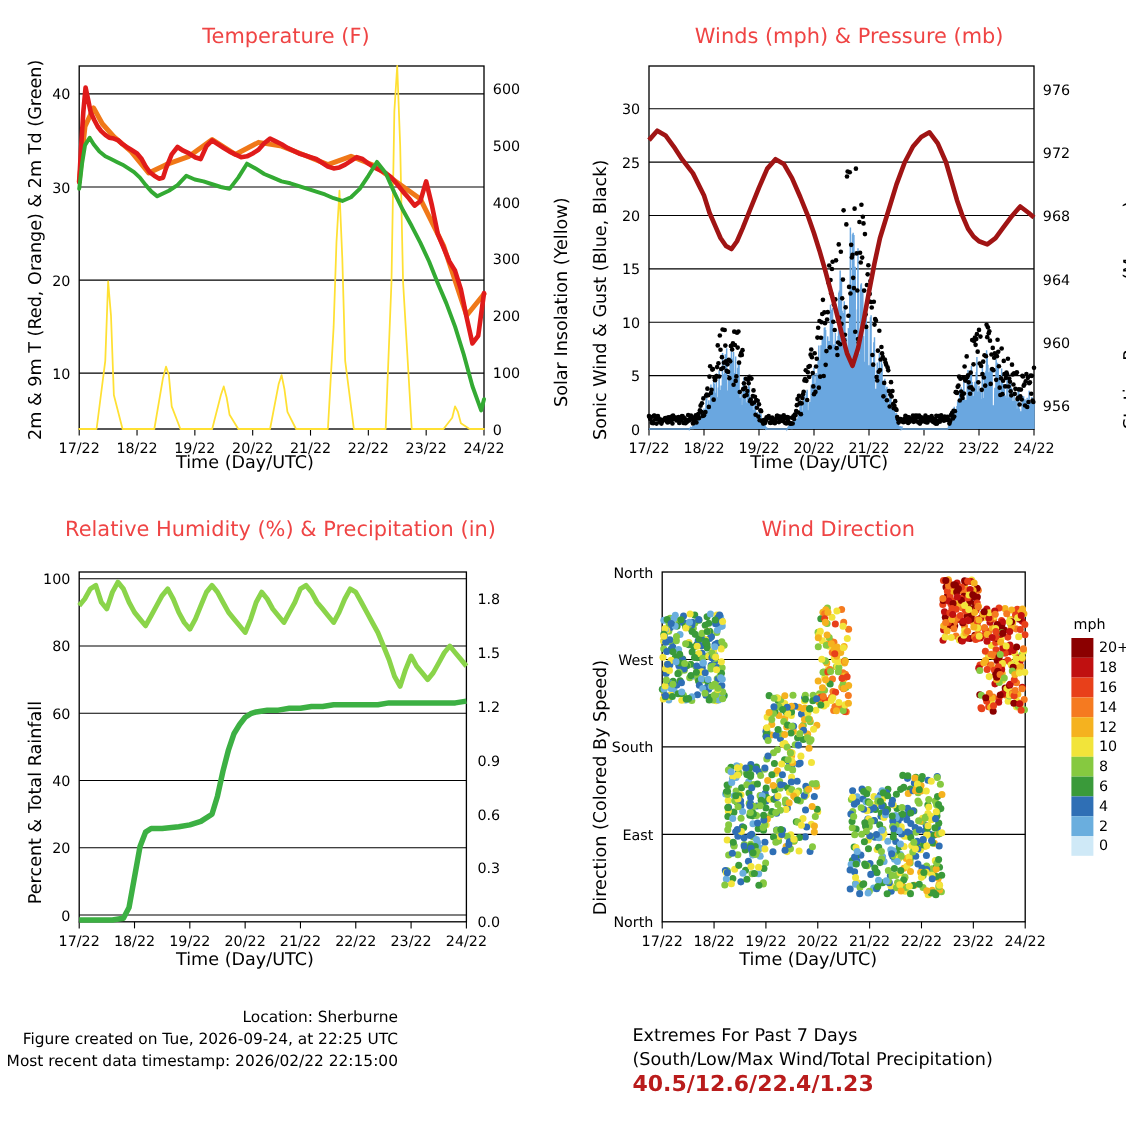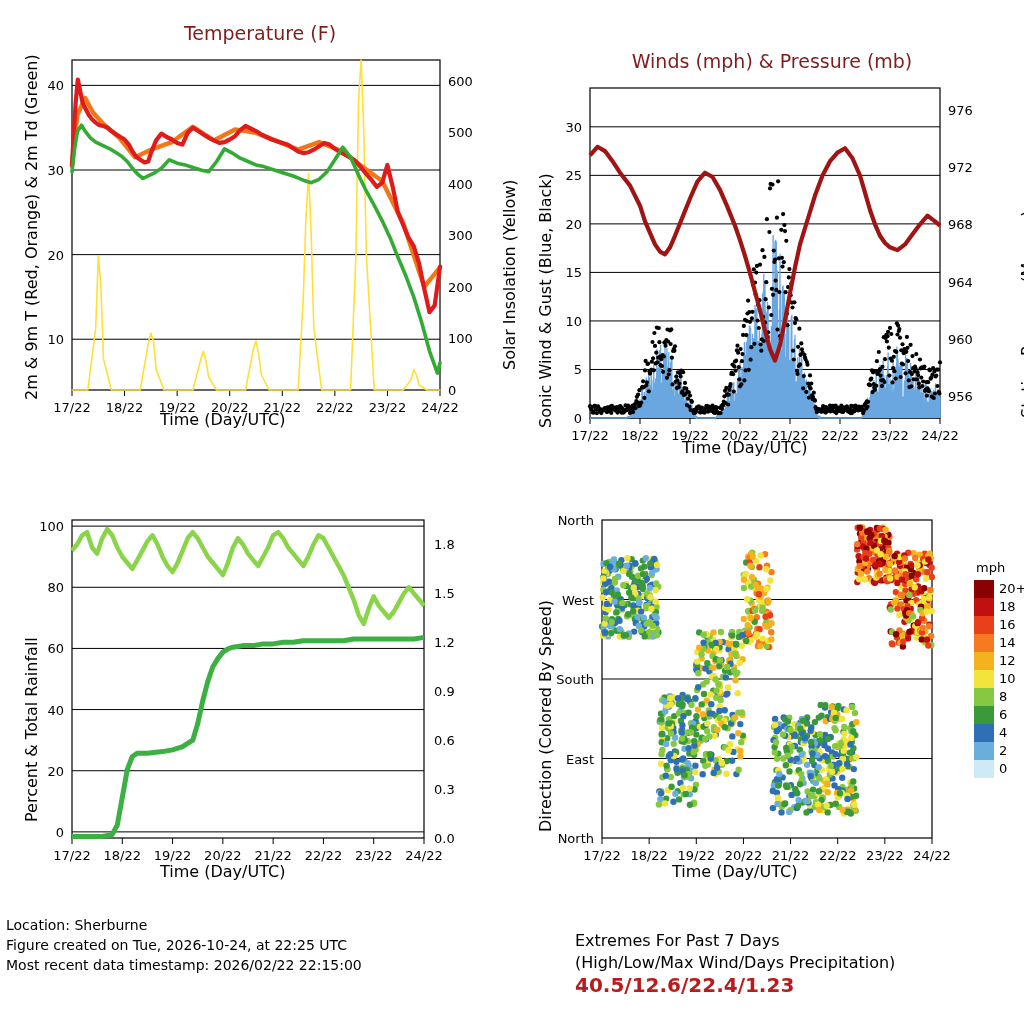--- a/index.html
+++ b/index.html
@@ -1,25 +1,25 @@
 <!DOCTYPE html>
 <html><head>
 <meta charset="utf-8">
 <style>
   html,body{margin:0;padding:0;}
   body{width:1024px;height:1024px;background:#ffffff;font-family:"DejaVu Sans",sans-serif;color:#000;overflow:hidden;}
   #root{position:relative;width:1024px;height:1024px;}
   .panel{position:absolute;}
-  .title{text-align:center;font-size:19px;color:#7f1d1d;}
+  .title{text-align:center;font-size:19px;color:#ef4444;}
   .axis-label{font-size:16px;color:#000;}
   .rot{transform-origin:0 0;white-space:nowrap;}
   svg{display:block;overflow:visible;}
   .frame{fill:none;stroke:#000;stroke-width:1.2;}
   .grid{stroke:#000;stroke-width:1;}
-  .footer{position:absolute;font-size:14px;line-height:20px;color:#000;}
+  .footer{position:absolute;font-size:14px;line-height:20px;color:#000;text-align:right;}
   .extremes{position:absolute;text-align:left;font-size:16px;line-height:22px;}
   .extremes .val{color:#b91c1c;font-weight:bold;font-size:20px;}
 </style>
 </head>
 <body>
 
 <div id="root">
 
   <div class="panel" style="left:0;top:0;width:512px;height:440px;">
     <div class="title" style="position:absolute;left:60px;top:22px;width:400px;">Temperature (F)</div>
@@ -59,21 +59,21 @@
         <path d="M72.0 390.0 L87.8 390.0 L95.7 328.1 L98.3 255.9 L100.9 286.9 L103.5 359.1 L111.4 390.0 L124.6 390.0 L140.3 390.0 L148.2 343.6 L150.9 333.3 L153.5 341.0 L156.1 369.4 L164.0 390.0 L177.1 390.0 L192.9 390.0 L200.8 359.1 L203.4 351.3 L206.1 361.6 L208.7 377.1 L216.6 390.0 L229.7 390.0 L245.5 390.0 L253.4 348.8 L256.0 341.0 L258.6 353.9 L261.3 374.5 L269.1 390.0 L282.3 390.0 L298.1 390.0 L303.3 297.2 L305.9 219.8 L308.6 173.4 L311.2 235.3 L313.8 328.1 L321.7 390.0 L334.9 390.0 L350.6 390.0 L355.9 255.9 L358.5 101.3 L361.1 60.0 L363.8 132.2 L366.4 255.9 L374.3 390.0 L387.4 390.0 L403.2 390.0 L411.1 379.7 L413.7 369.4 L416.3 374.5 L419.0 384.8 L426.9 390.0 L440.0 390.0 " fill="none" stroke="#ffe033" stroke-width="1.6" stroke-linejoin="round" stroke-linecap="round"></path>
         <path d="M72.0 164.9 L77.3 115.0 L85.1 98.1 L93.0 112.5 L103.5 124.3 L119.3 137.8 L135.1 157.3 L150.9 149.7 L171.9 142.1 L192.9 126.8 L213.9 140.4 L235.0 129.4 L256.0 132.8 L277.0 141.2 L298.1 149.7 L319.1 142.1 L340.1 150.5 L361.1 165.8 L382.2 181.0 L403.2 223.3 L424.2 286.8 L440.0 267.3 " fill="none" stroke="#f07818" stroke-width="4.5" stroke-linejoin="round" stroke-linecap="round"></path>
         <path d="M72.0 165.8 L73.6 136.2 L75.7 102.3 L77.8 79.5 L79.9 89.6 L82.5 102.3 L85.7 109.1 L88.8 115.0 L92.0 119.2 L95.7 122.6 L99.3 125.2 L103.5 126.0 L107.7 127.7 L111.4 131.1 L115.1 133.6 L119.3 136.2 L124.6 139.5 L128.8 144.6 L132.5 151.4 L136.1 156.5 L140.3 159.8 L144.5 162.4 L148.2 161.5 L150.9 153.1 L156.1 140.4 L161.4 133.6 L166.6 137.0 L171.9 139.5 L177.1 142.9 L182.4 144.6 L187.7 132.8 L192.9 127.7 L198.2 131.1 L203.4 134.5 L208.7 137.8 L213.9 140.4 L219.2 142.9 L224.5 142.1 L229.7 139.5 L235.0 136.2 L240.2 130.2 L245.5 126.0 L250.7 128.5 L256.0 131.1 L261.3 134.5 L266.5 137.0 L271.8 139.5 L277.0 141.2 L282.3 142.9 L287.5 144.6 L292.8 148.0 L298.1 151.4 L303.3 153.1 L308.6 152.2 L313.8 149.7 L319.1 146.3 L324.3 142.9 L329.6 144.6 L334.9 148.8 L340.1 152.2 L345.4 154.8 L350.6 157.3 L355.9 161.5 L361.1 167.5 L366.4 174.2 L371.7 180.2 L376.9 186.9 L382.2 182.7 L387.4 164.9 L392.7 186.9 L397.9 212.3 L403.2 225.0 L408.5 237.7 L413.7 246.2 L419.0 263.1 L424.2 288.5 L429.5 312.2 L434.7 305.4 L440.0 266.5 " fill="none" stroke="#e01b1b" stroke-width="4.2" stroke-linejoin="round" stroke-linecap="round"></path>
         <path d="M72.0 171.7 L74.6 148.8 L77.3 131.9 L81.5 125.2 L85.1 131.1 L90.4 137.8 L95.7 142.1 L100.9 144.6 L106.2 147.2 L111.4 149.7 L116.7 153.1 L121.9 156.5 L127.2 161.5 L132.5 168.3 L137.7 174.2 L143.0 178.5 L148.2 175.9 L153.5 173.4 L161.4 168.3 L169.3 159.8 L177.1 163.2 L185.0 164.9 L192.9 167.5 L200.8 170.0 L208.7 171.7 L216.6 161.5 L224.5 148.8 L232.3 153.1 L240.2 158.2 L248.1 161.5 L256.0 164.9 L263.9 166.6 L271.8 169.2 L279.7 171.7 L287.5 174.2 L295.4 176.8 L303.3 180.2 L311.2 182.7 L319.1 179.3 L327.0 171.7 L334.9 159.8 L342.7 147.2 L350.6 157.3 L358.5 175.1 L366.4 191.2 L374.3 205.5 L382.2 220.8 L390.1 237.7 L397.9 257.2 L405.8 275.8 L413.7 296.9 L421.6 322.3 L429.5 351.1 L437.4 373.1 L440.0 362.9 " fill="none" stroke="#33aa33" stroke-width="3.6" stroke-linejoin="round" stroke-linecap="round"></path>
       </svg>
     <div class="rot axis-label" style="position:absolute;left:22px;top:400px;transform:rotate(-90deg);">2m &amp; 9m T (Red, Orange) &amp; 2m Td (Green)</div>
     <div class="rot axis-label" style="position:absolute;left:500px;top:370px;transform:rotate(-90deg);">Solar Insolation (Yellow)</div>
     <div class="axis-label" style="position:absolute;left:160px;top:410px;">Time (Day/UTC)</div>
   </div>
 
-  <div class="panel" style="left:512px;top:0;width:512px;height:440px;margin-top:28px;">
+  <div class="panel" style="left:512px;top:0;width:512px;height:440px;">
     <div class="title" style="position:absolute;left:50px;top:22px;width:420px;">Winds (mph) &amp; Pressure (mb)</div>
     <svg id="svg-wind" width="512" height="440">
         <rect x="78" y="60" width="350" height="330" class="frame"></rect>
         <line x1="78" y1="390" x2="428" y2="390" class="grid"></line>
         <text x="70" y="395" font-family="DejaVu Sans, sans-serif" font-size="13" fill="#000" text-anchor="end">0</text>
         <line x1="78" y1="341.47058823529414" x2="428" y2="341.47058823529414" class="grid"></line>
         <text x="70" y="346.47058823529414" font-family="DejaVu Sans, sans-serif" font-size="13" fill="#000" text-anchor="end">5</text>
         <line x1="78" y1="292.94117647058823" x2="428" y2="292.94117647058823" class="grid"></line>
         <text x="70" y="297.94117647058823" font-family="DejaVu Sans, sans-serif" font-size="13" fill="#000" text-anchor="end">10</text>
         <line x1="78" y1="244.41176470588235" x2="428" y2="244.41176470588235" class="grid"></line>
@@ -669,20 +669,21 @@
         <circle cx="427.4" cy="365.4" r="2.1" fill="#000"></circle>
         <circle cx="428.0" cy="334.4" r="2.1" fill="#000"></circle>
         <path d="M78.0 127.4 L85.5 118.8 L93.0 123.1 L100.5 133.2 L108.0 144.7 L118.0 157.6 L128.0 177.7 L133.0 193.4 L138.0 204.9 L143.0 216.4 L148.0 223.6 L153.0 226.4 L158.0 219.3 L163.0 207.8 L170.5 189.1 L178.0 170.5 L185.5 153.3 L193.0 144.7 L200.5 149.0 L208.0 161.9 L215.5 179.1 L223.0 197.7 L228.0 212.1 L233.0 227.9 L238.0 245.1 L243.0 263.7 L248.0 282.4 L253.0 302.5 L258.0 321.1 L263.0 332.6 L268.0 316.8 L273.0 292.4 L278.0 265.2 L283.0 239.3 L288.0 216.4 L295.5 192.0 L303.0 167.6 L310.5 147.5 L318.0 133.2 L325.5 124.6 L333.0 120.3 L340.5 130.3 L348.0 147.5 L353.0 164.7 L358.0 182.0 L363.0 196.3 L368.0 207.8 L373.0 215.0 L378.0 219.3 L385.5 222.1 L393.0 216.4 L400.5 206.3 L408.0 196.3 L415.5 187.7 L423.0 193.4 L428.0 197.7 " fill="none" stroke="#a01414" stroke-width="4.2" stroke-linejoin="round"></path>
       </svg>
     <div class="rot axis-label" style="position:absolute;left:24px;top:400px;transform:rotate(-90deg);">Sonic Wind &amp; Gust (Blue, Black)</div>
     <div class="rot axis-label" style="position:absolute;left:506px;top:390px;transform:rotate(-90deg);">Station Pressure (Maroon)</div>
     <div class="axis-label" style="position:absolute;left:170px;top:410px;">Time (Day/UTC)</div>
   </div>
 
   <div class="panel" style="left:0;top:462px;width:512px;height:440px;">
+    <div class="title" style="position:absolute;left:10px;top:8px;width:490px;">Relative Humidity (%) &amp; Precipitation (in)</div>
     <svg id="svg-rh" width="512" height="420" style="margin-top:18px;">
         <rect x="72" y="40" width="352" height="318" class="frame"></rect>
         <line x1="72" y1="351.88461538461536" x2="424" y2="351.88461538461536" class="grid"></line>
         <text x="64" y="356.88461538461536" font-family="DejaVu Sans, sans-serif" font-size="13" fill="#000" text-anchor="end">0</text>
         <line x1="72" y1="290.7307692307692" x2="424" y2="290.7307692307692" class="grid"></line>
         <text x="64" y="295.7307692307692" font-family="DejaVu Sans, sans-serif" font-size="13" fill="#000" text-anchor="end">20</text>
         <line x1="72" y1="229.57692307692307" x2="424" y2="229.57692307692307" class="grid"></line>
         <text x="64" y="234.57692307692307" font-family="DejaVu Sans, sans-serif" font-size="13" fill="#000" text-anchor="end">40</text>
         <line x1="72" y1="168.42307692307693" x2="424" y2="168.42307692307693" class="grid"></line>
         <text x="64" y="173.42307692307693" font-family="DejaVu Sans, sans-serif" font-size="13" fill="#000" text-anchor="end">60</text>
@@ -714,20 +715,21 @@
         <line x1="424" y1="358" x2="424" y2="364" stroke="#000"></line>
         <text x="424" y="380" font-family="DejaVu Sans, sans-serif" font-size="13" fill="#000" text-anchor="middle">24/22</text>
         <path d="M72.0 70.6 L77.0 64.5 L82.1 55.3 L87.1 52.2 L92.1 67.5 L97.1 73.6 L102.2 58.3 L107.2 49.2 L112.2 55.3 L117.3 67.5 L122.3 76.7 L127.3 82.8 L132.3 88.9 L137.4 79.8 L142.4 70.6 L147.4 61.4 L152.5 55.3 L157.5 64.5 L162.5 76.7 L167.5 85.9 L172.6 92.0 L177.6 82.8 L182.6 70.6 L187.7 58.3 L192.7 52.2 L197.7 58.3 L202.7 67.5 L207.8 76.7 L212.8 82.8 L217.8 88.9 L222.9 95.0 L227.9 82.8 L232.9 67.5 L237.9 58.3 L243.0 64.5 L248.0 73.6 L253.0 79.8 L258.1 85.9 L263.1 76.7 L268.1 67.5 L273.1 55.3 L278.2 52.2 L283.2 58.3 L288.2 67.5 L293.3 73.6 L298.3 79.8 L303.3 85.9 L308.3 76.7 L313.4 64.5 L318.4 55.3 L323.4 58.3 L328.5 67.5 L333.5 76.7 L338.5 85.9 L343.5 95.0 L348.6 107.3 L353.6 119.5 L358.6 134.8 L363.7 144.0 L368.7 128.7 L373.7 116.4 L378.7 125.6 L383.8 131.7 L388.8 137.8 L393.8 131.7 L398.9 122.6 L403.9 113.4 L408.9 107.3 L413.9 113.4 L419.0 119.5 L424.0 125.6 " fill="none" stroke="#8ad44a" stroke-width="4.5" stroke-linejoin="round"></path>
         <path d="M72.0 356.4 L87.1 356.4 L102.2 356.4 L112.2 354.7 L117.3 345.0 L122.3 317.2 L127.3 289.5 L132.3 276.5 L137.4 273.2 L147.4 273.2 L162.5 271.6 L172.6 269.9 L182.6 266.7 L192.7 260.2 L197.7 243.8 L202.7 221.0 L207.8 201.4 L212.8 186.8 L217.8 178.6 L222.9 172.1 L227.9 168.8 L232.9 167.2 L243.0 165.6 L253.0 165.6 L263.1 163.9 L273.1 163.9 L283.2 162.3 L293.3 162.3 L303.3 160.7 L313.4 160.7 L323.4 160.7 L333.5 160.7 L343.5 160.7 L353.6 159.0 L363.7 159.0 L373.7 159.0 L383.8 159.0 L393.8 159.0 L403.9 159.0 L413.9 159.0 L424.0 157.4 " fill="none" stroke="#3cb043" stroke-width="5" stroke-linejoin="round"></path>
       </svg>
     <div class="rot axis-label" style="position:absolute;left:22px;top:360px;transform:rotate(-90deg);">Percent &amp; Total Rainfall</div>
     <div class="axis-label" style="position:absolute;left:160px;top:400px;">Time (Day/UTC)</div>
   </div>
 
   <div class="panel" style="left:512px;top:462px;width:512px;height:440px;">
+    <div class="title" style="position:absolute;left:60px;top:8px;width:380px;">Wind Direction</div>
     <svg id="svg-dir" width="512" height="420" style="margin-top:18px;">
         <rect x="90" y="40" width="330" height="318" class="frame"></rect>
         <text x="82" y="45" font-family="DejaVu Sans, sans-serif" font-size="13" fill="#000" text-anchor="end">North</text>
         <line x1="90" y1="119.5" x2="420" y2="119.5" class="grid"></line>
         <text x="82" y="124.5" font-family="DejaVu Sans, sans-serif" font-size="13" fill="#000" text-anchor="end">West</text>
         <line x1="90" y1="199" x2="420" y2="199" class="grid"></line>
         <text x="82" y="204" font-family="DejaVu Sans, sans-serif" font-size="13" fill="#000" text-anchor="end">South</text>
         <line x1="90" y1="278.5" x2="420" y2="278.5" class="grid"></line>
         <text x="82" y="283.5" font-family="DejaVu Sans, sans-serif" font-size="13" fill="#000" text-anchor="end">East</text>
         <text x="82" y="363" font-family="DejaVu Sans, sans-serif" font-size="13" fill="#000" text-anchor="end">North</text>
@@ -2170,23 +2172,23 @@
         <text x="487" y="275" font-family="DejaVu Sans, sans-serif" font-size="13" fill="#000" text-anchor="start">2</text>
         <rect x="462" y="280" width="20" height="18" fill="#cfe9f7"></rect>
         <text x="487" y="293" font-family="DejaVu Sans, sans-serif" font-size="13" fill="#000" text-anchor="start">0</text>
       </svg>
     <div class="rot axis-label" style="position:absolute;left:24px;top:370px;transform:rotate(-90deg);">Direction (Colored By Speed)</div>
     <div class="axis-label" style="position:absolute;left:160px;top:400px;">Time (Day/UTC)</div>
   </div>
 
   <div class="footer" style="left:6px;top:915px;">
     <div>Location: Sherburne</div>
-    <div>Figure created on Tue, 2026-10-24, at 22:25 UTC</div>
+    <div>Figure created on Tue, 2026-09-24, at 22:25 UTC</div>
     <div>Most recent data timestamp: 2026/02/22 22:15:00</div>
   </div>
 
   <div class="extremes" style="left:575px;top:930px;width:400px;">
     <div>Extremes For Past 7 Days</div>
-    <div>(High/Low/Max Wind/Days Precipitation)</div>
+    <div>(South/Low/Max Wind/Total Precipitation)</div>
     <div class="val">40.5/12.6/22.4/1.23</div>
   </div>
 
 </div>
 
 </body></html>

